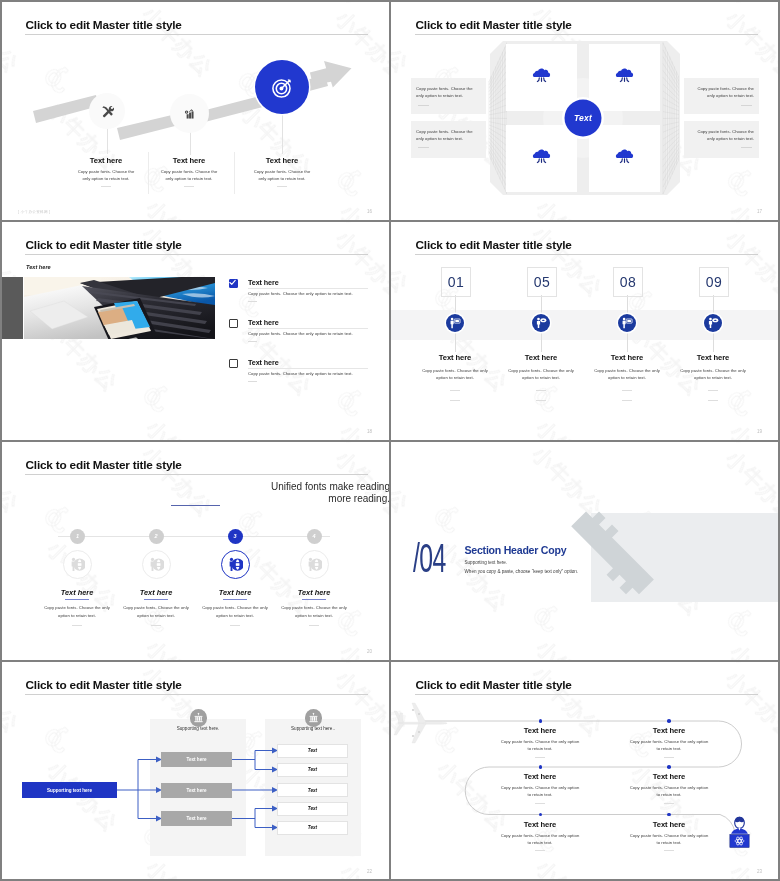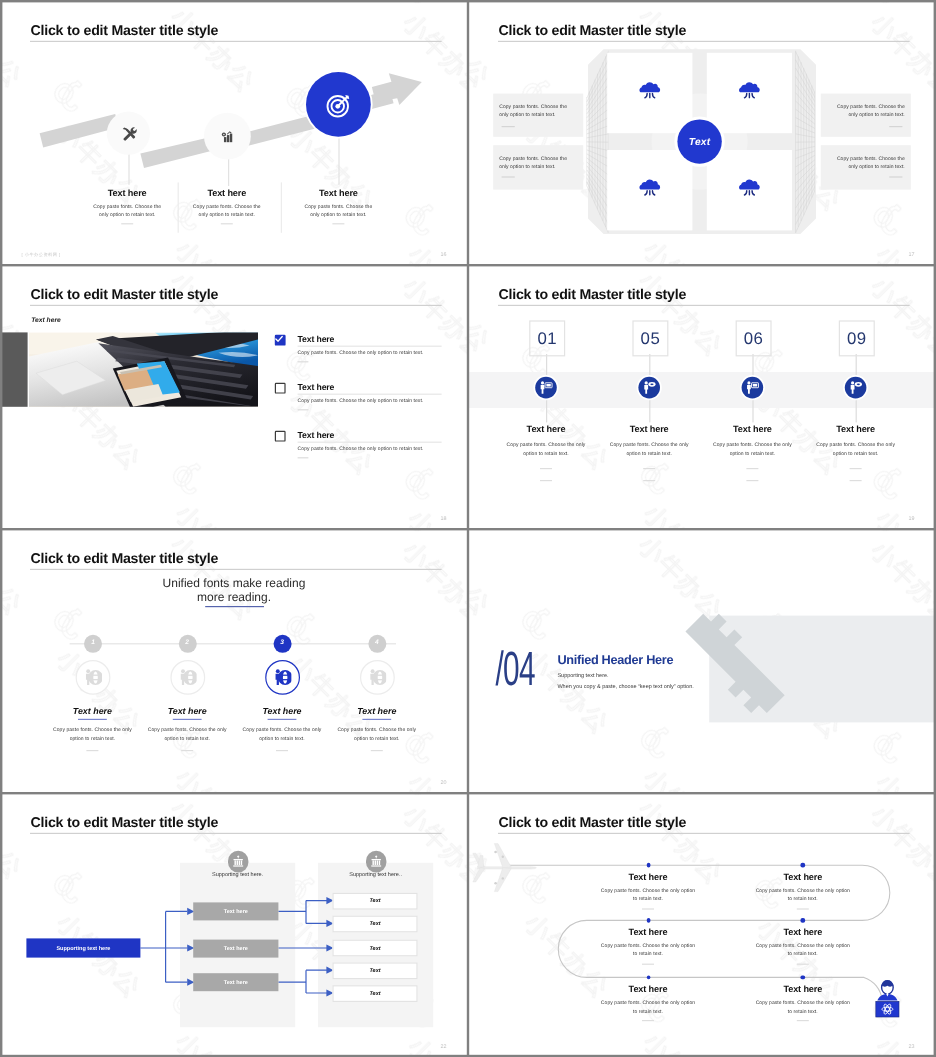--- a/index.html
+++ b/index.html
@@ -46,21 +46,21 @@
   .chk.on{background:#1f35c4;border-color:#1f35c4;}
 
   
   .s4-band{position:absolute;left:0;width:390px;background:#f4f4f5;}
   .s4-num{position:absolute;width:30px;height:30px;box-sizing:border-box;border:1px solid #e3e3e3;display:flex;align-items:center;justify-content:center;font-size:14px;color:#25386f;letter-spacing:0.4px;}
   .s4-circ{position:absolute;width:18.5px;height:18.5px;border-radius:50%;background:#1b3a9e;box-shadow:0 0 0 1.5px #fff;display:flex;align-items:center;justify-content:center;}
   .s4-line{position:absolute;width:1px;background:#ddd;}
   .s4-col{position:absolute;width:78px;text-align:center;}
 
   
-  .s5-head{position:absolute;width:390px;text-align:center;font-size:10px;color:#2b2b2b;line-height:1.2;}
+  .s5-head{position:absolute;width:390px;text-align:right;font-size:10px;color:#2b2b2b;line-height:1.2;}
   .s5-track{position:absolute;height:1px;background:#e4e4e4;}
   .s5-node{position:absolute;width:15px;height:15px;border-radius:50%;background:#cfcfcf;color:#fff;font-size:5.5px;font-style:italic;font-weight:bold;display:flex;align-items:center;justify-content:center;}
   .s5-node.act{background:#1f35c4;}
   .s5-ic{position:absolute;width:29px;height:29px;border-radius:50%;box-sizing:border-box;border:1px solid #ececec;background:#fff;display:flex;align-items:center;justify-content:center;}
   .s5-ic.act{border-color:#1f35c4;}
   .s5-col{position:absolute;width:74px;text-align:center;}
   .thi{font-size:7.4px;font-weight:bold;font-style:italic;color:#111;}
   .ulblue{width:24px;height:1.2px;background:#7b86cf;margin:2px auto 0;}
   .s6-num{position:absolute;font-size:40px;color:#2a3f86;font-weight:normal;letter-spacing:-1px;line-height:1;transform:scaleX(0.62);transform-origin:left center;}
   .s6-h{position:absolute;font-size:10.6px;font-weight:bold;color:#1f3a93;letter-spacing:-0.25px;line-height:1;}
@@ -430,21 +430,21 @@
 
     <div class="s4-band z1" style="top:89.7px;height:30px"></div>
 
     <div class="s4-line z1" style="left:64.5px;top:75px;height:57px"></div>
     <div class="s4-line z1" style="left:150.5px;top:75px;height:57px"></div>
     <div class="s4-line z1" style="left:236.5px;top:75px;height:57px"></div>
     <div class="s4-line z1" style="left:322.5px;top:75px;height:57px"></div>
 
     <div class="s4-num z2" style="left:51px;top:47px">01</div>
     <div class="s4-num z2" style="left:137px;top:47px">05</div>
-    <div class="s4-num z2" style="left:223px;top:47px">06</div>
+    <div class="s4-num z2" style="left:223px;top:47px">08</div>
     <div class="s4-num z2" style="left:309px;top:47px">09</div>
 
     <div class="s4-circ z2" style="left:55.5px;top:93.5px">
             <svg width="12" height="12" viewBox="0 0 24 24">
               <use href="#presboard"></use>
             </svg>
           </div>
     <div class="s4-circ z2" style="left:141.5px;top:93.5px">
             <svg width="12" height="12" viewBox="0 0 24 24">
               <use href="#presspeech"></use>
@@ -574,21 +574,21 @@
           </svg>
 
     <svg class="z1" style="left:0;top:0" width="390" height="221" viewBox="0 0 390 221">
       <rect x="201" y="73" width="189" height="89" fill="#ebedef"></rect>
       <g fill="#cfd4d7">
         <polygon points="196.0,71.5 202.5,78.0 209.0,71.5 215.5,78.0 209.0,84.5 215.5,91.0 222.0,84.5 228.5,91.0 222.0,97.5 263.9,139.4 249.0,154.2 242.5,147.7 236.0,154.2 229.5,147.7 236.0,141.2 229.5,134.7 223.0,141.2 216.5,134.7 223.0,128.2 181.2,86.3"></polygon>
       </g>
     </svg>
 
     <div class="s6-num z2" style="left:23px;top:98px">/04</div>
-    <div class="s6-h z2" style="left:74.5px;top:104.7px">Unified Header Here</div>
+    <div class="s6-h z2" style="left:74.5px;top:104.7px">Section Header Copy</div>
     <div class="s6-s1 z2" style="left:74.5px;top:119.5px">Supporting text here.</div>
     <div class="s6-s2 z2" style="left:74.5px;top:128.5px">When you copy &amp; paste, choose “keep text only” option.</div>
   </div>
       </div>
 
   <div class="slide">
         <div class="inner">
     <svg class="wm" width="470" height="301" viewBox="0 0 470 301">
             <rect x="0" y="0" width="470" height="301" fill="url(#wmpat)"></rect>
           </svg>

